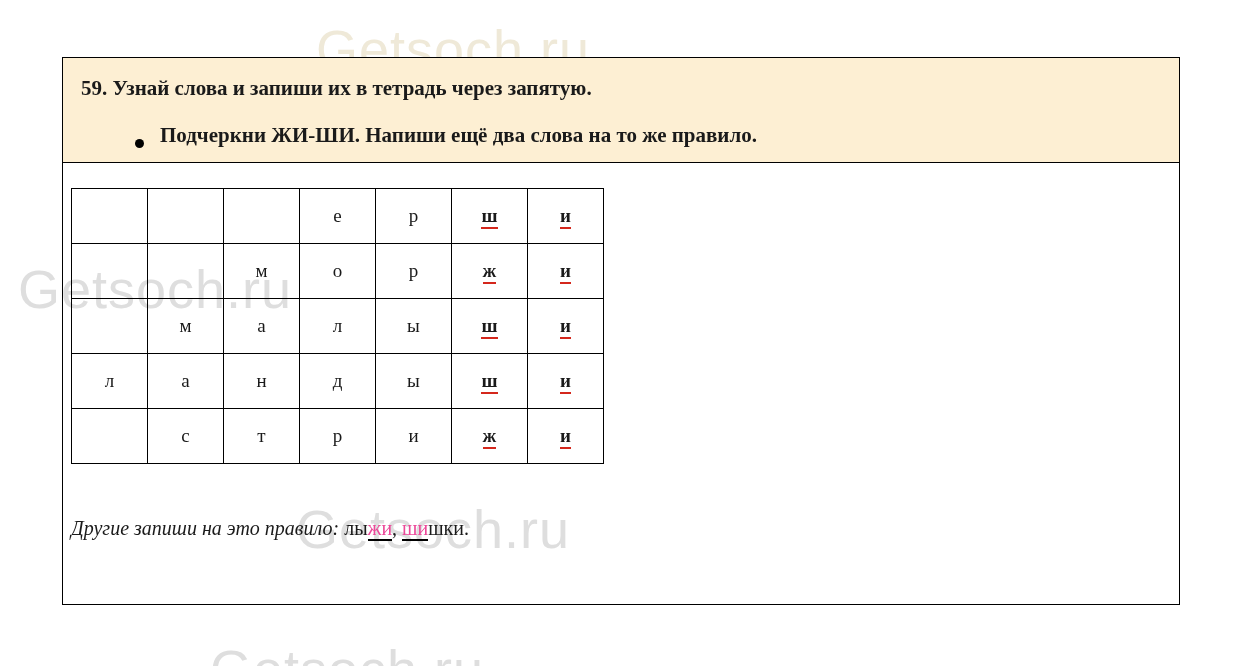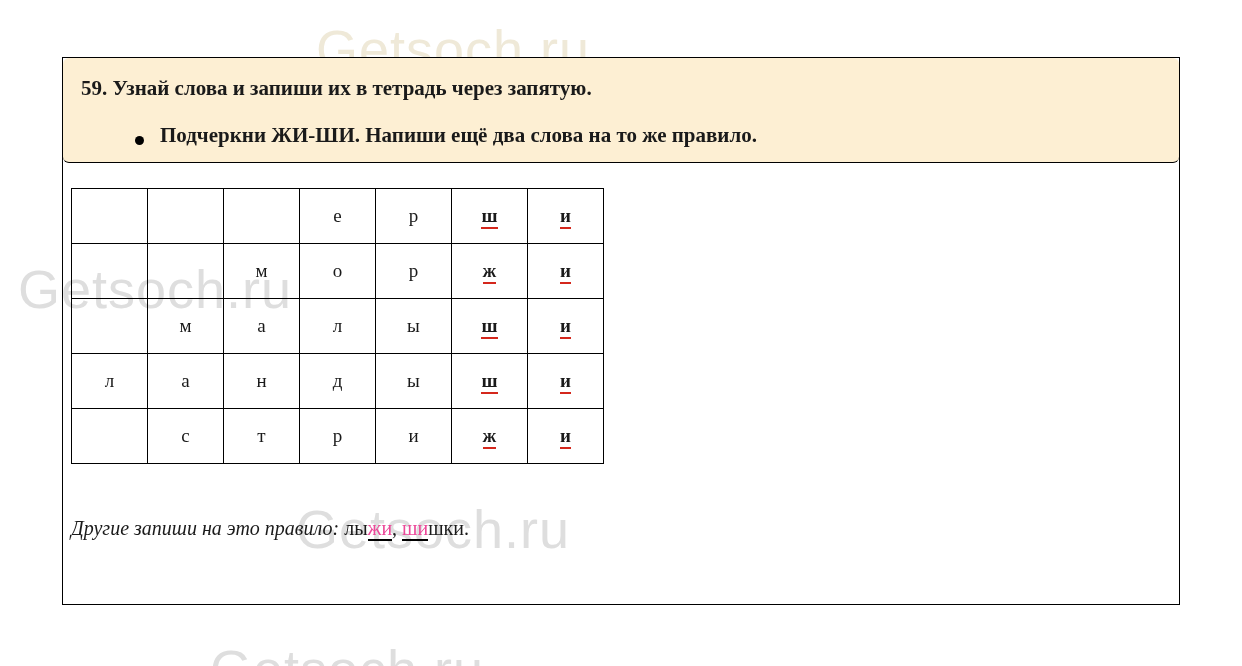--- a/index.html
+++ b/index.html
@@ -41,31 +41,30 @@
     border: 1px solid #000;
     box-sizing: border-box;
     background: transparent;
     z-index: 1;
   }
 
   .task-box {
     background: #fdefd3;
     border-bottom: 1px solid #000;
     padding: 18px 0 14px 0;
-    border-radius: 6px;
   }
   .task-title {
     font-size: 21px;
     font-weight: bold;
     color: #1a1a1a;
     margin: 0 0 0 18px;
   }
   .task-bullet-row {
     display: flex;
-    align-items: center;
+    align-items: flex-end;
     margin: 22px 0 0 72px;
   }
   .bullet-dot {
     width: 9px;
     height: 9px;
     border-radius: 50%;
     background: #000;
     margin-top: 9px;
     margin-right: 16px;
     flex: 0 0 auto;

